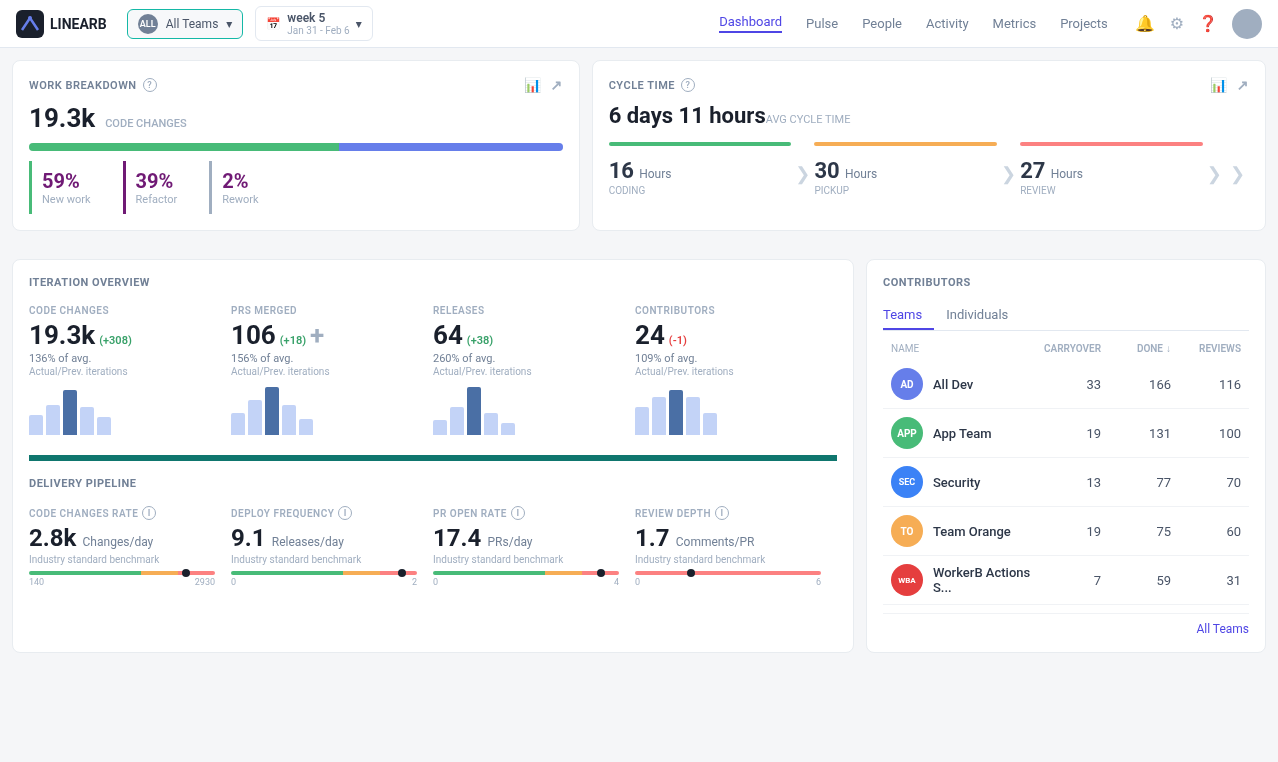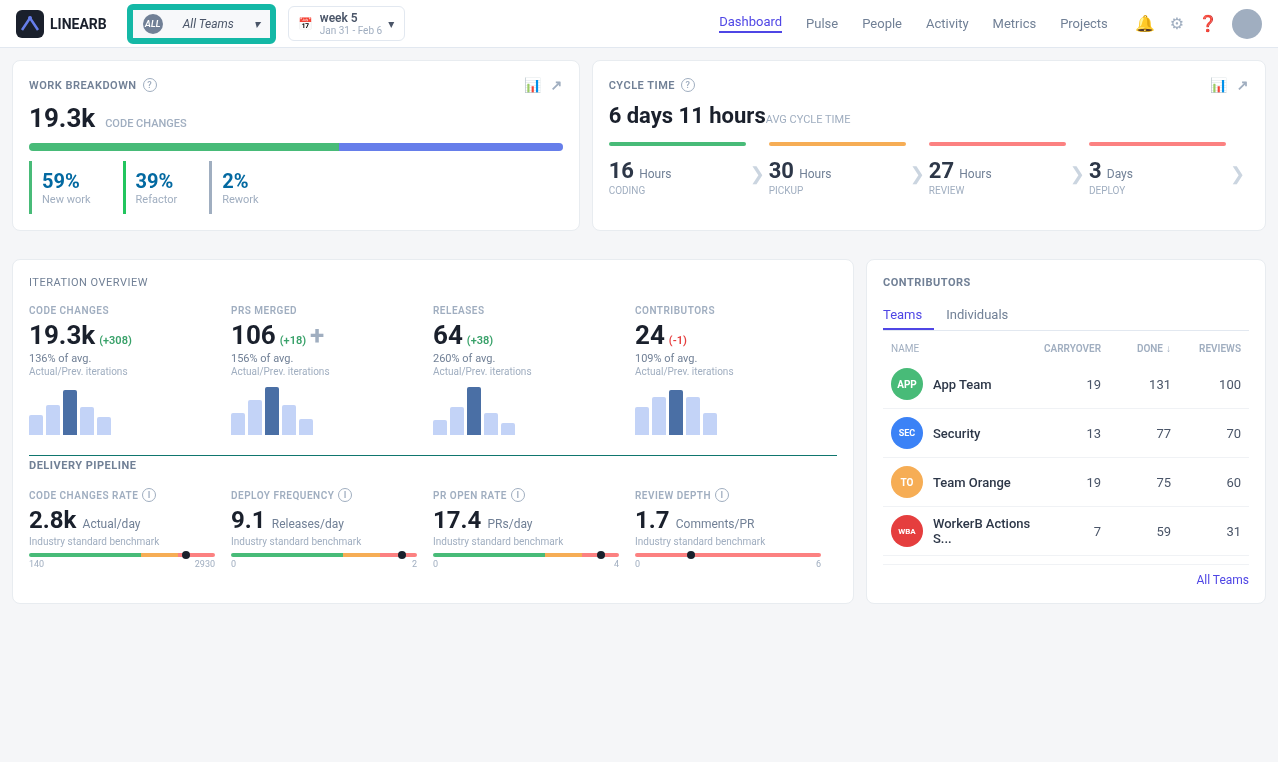--- a/index.html
+++ b/index.html
@@ -2,21 +2,21 @@
 <html><head>
   <meta charset="utf-8">
   <style>
     * { box-sizing: border-box; margin: 0; padding: 0; }
     body { font-family: -apple-system, BlinkMacSystemFont, 'Segoe UI', Roboto, sans-serif; background: #f5f6f8; color: #2d3748; font-size: 13px; }
 
     
     .navbar { background: #fff; height: 48px; display: flex; align-items: center; padding: 0 16px; border-bottom: 1px solid #e2e8f0; gap: 12px; }
     .nav-logo { display: flex; align-items: center; gap: 6px; font-weight: 700; font-size: 14px; color: #1a202c; margin-right: 8px; }
     .nav-logo-icon { width: 28px; height: 28px; }
-    .nav-team-selector { display: flex; align-items: center; gap: 20px; background: #f7f8fa; border: 6px solid #14b8a6; border-radius: 6px; padding: 4px 10px; cursor: pointer; font-size: 12px; color: #4a5568; font-style: italic; }
+    .nav-team-selector { display: flex; align-items: center; gap: 8px; background: #f7f8fa; border: 1px solid #14b8a6; border-radius: 6px; padding: 4px 10px; cursor: pointer; font-size: 12px; color: #4a5568; }
     .nav-week-selector { display: flex; align-items: center; gap: 6px; background: #fff; border: 1px solid #e2e8f0; border-radius: 6px; padding: 4px 10px; cursor: pointer; font-size: 12px; color: #4a5568; }
     .nav-all-badge { background: #718096; color: #fff; border-radius: 50%; width: 20px; height: 20px; display: flex; align-items: center; justify-content: center; font-size: 9px; font-weight: 600; }
     .nav-links { margin-left: auto; display: flex; align-items: center; gap: 24px; font-size: 13px; color: #718096; }
     .nav-links a { text-decoration: none; color: #718096; cursor: pointer; }
     .nav-links a.active { color: #4f46e5; border-bottom: 2px solid #4f46e5; padding-bottom: 2px; }
     .nav-icons { display: flex; align-items: center; gap: 14px; margin-left: 16px; }
     .avatar { width: 30px; height: 30px; border-radius: 50%; background: #a0aec0; cursor: pointer; overflow: hidden; }
 
     
     .main { padding: 12px; display: flex; flex-direction: column; gap: 28px; }
@@ -32,55 +32,55 @@
     .card-title { font-size: 11px; font-weight: 600; color: #718096; letter-spacing: 0.5px; text-transform: uppercase; display: flex; align-items: center; gap: 6px; margin-bottom: 10px; }
     .card-title-actions { margin-left: auto; display: flex; gap: 8px; }
     .card-icon-btn { cursor: pointer; color: #a0aec0; font-size: 14px; }
     .big-number { font-size: 26px; font-weight: 700; color: #1a202c; }
     .big-number-sub { font-size: 11px; color: #a0aec0; font-weight: 500; margin-left: 4px; text-transform: uppercase; }
     .progress-bar-container { height: 8px; background: #e2e8f0; border-radius: 4px; margin: 10px 0; overflow: hidden; display: flex; }
     .progress-segment { height: 100%; }
     .metrics-row { display: flex; gap: 0; }
     .metric-item { padding: 8px 16px; border-left: 3px solid #e2e8f0; }
     .metric-item:first-child { padding-left: 0; border-left: none; }
-    .metric-pct { font-size: 20px; font-weight: 700; color: #0369a1; }
+    .metric-pct { font-size: 20px; font-weight: 700; color: #701a75; }
     .metric-label { font-size: 11px; color: #a0aec0; }
 
     
     .cycle-time { flex: 1.2; min-width: 0; }
     .cycle-big { font-size: 22px; font-weight: 700; color: #1a202c; }
     .cycle-sub { font-size: 11px; color: #a0aec0; text-transform: uppercase; }
     .cycle-stages { display: flex; align-items: center; margin-top: 14px; gap: 0; }
     .cycle-stage { flex: 1; }
     .stage-bar { height: 4px; margin-bottom: 12px; border-radius: 2px; }
     .stage-num { font-size: 22px; font-weight: 700; }
     .stage-unit { font-size: 12px; color: #718096; margin-left: 2px; }
     .stage-name { font-size: 10px; color: #a0aec0; text-transform: uppercase; margin-top: 2px; }
     .stage-arrow { color: #cbd5e0; font-size: 18px; display: flex; align-items: center; padding: 0 4px; padding-top: 8px; }
 
     
     .bottom-row { display: flex; gap: 12px; }
     .iteration-card { flex: 1; min-width: 0; }
     .contributors-card { width: 400px; flex-shrink: 0; }
 
-    .iter-title { font-size: 11px; font-weight: 400; color: #718096; letter-spacing: 0.5px; margin-bottom: 16px; }
+    .iter-title { font-size: 11px; font-weight: 700; color: #718096; letter-spacing: 0.5px; margin-bottom: 16px; }
     .iter-metrics { display: flex; gap: 0; margin-bottom: 20px; }
     .iter-metric { flex: 1; padding-right: 16px; }
     .iter-metric-label { font-size: 10px; font-weight: 600; color: #a0aec0; text-transform: uppercase; letter-spacing: 0.5px; margin-bottom: 4px; }
     .iter-metric-value { font-size: 26px; font-weight: 700; color: #1a202c; display: flex; align-items: baseline; gap: 4px; }
     .iter-badge { font-size: 11px; font-weight: 600; color: #38a169; }
     .iter-badge-red { font-size: 11px; font-weight: 600; color: #e53e3e; }
     .iter-badge-add { color: #a0aec0; cursor: pointer; }
     .iter-pct { font-size: 11px; color: #718096; margin-top: 2px; }
     .iter-link { font-size: 10px; color: #a0aec0; margin-top: 1px; }
     .mini-bars { display: flex; align-items: flex-end; gap: 3px; height: 50px; margin-top: 8px; }
     .mini-bar { width: 14px; border-radius: 2px 2px 0 0; }
 
     
-    .delivery-section { border-top: 1px solid #0f766e; padding-top: 3px; }
+    .delivery-section { border-top: 6px solid #0f766e; padding-top: 16px; }
     .delivery-title { font-size: 11px; font-weight: 700; color: #718096; letter-spacing: 0.5px; margin-bottom: 16px; }
     .delivery-metrics { display: flex; gap: 0; }
     .delivery-metric { flex: 1; padding-right: 16px; }
     .delivery-metric-label { font-size: 10px; font-weight: 600; color: #a0aec0; text-transform: uppercase; letter-spacing: 0.5px; margin-bottom: 4px; display: flex; align-items: center; gap: 4px; }
     .delivery-value { font-size: 24px; font-weight: 700; color: #1a202c; }
     .delivery-unit { font-size: 12px; color: #718096; margin-left: 3px; }
     .delivery-bench { font-size: 10px; color: #a0aec0; margin-top: 2px; margin-bottom: 6px; }
     .benchmark-labels { display: flex; justify-content: space-between; font-size: 9px; color: #a0aec0; margin-top: 2px; }
 
     
@@ -164,21 +164,21 @@
       </div>
       <div class="progress-bar-container">
         <div class="progress-segment" style="width:58%;background:#48bb78;"></div>
         <div class="progress-segment" style="width:42%;background:#667eea;"></div>
       </div>
       <div class="metrics-row">
         <div class="metric-item" style="border-left:3px solid #48bb78;padding-left:10px;">
           <div class="metric-pct">59%</div>
           <div class="metric-label">New work</div>
         </div>
-        <div class="metric-item" style="border-left:3px solid #22c55e;margin-left:16px;padding-left:10px;">
+        <div class="metric-item" style="border-left:3px solid #701a75;margin-left:16px;padding-left:10px;">
           <div class="metric-pct">39%</div>
           <div class="metric-label">Refactor</div>
         </div>
         <div class="metric-item" style="border-left:3px solid #a0aec0;margin-left:16px;padding-left:10px;">
           <div class="metric-pct">2%</div>
           <div class="metric-label">Rework</div>
         </div>
       </div>
     </div>
 
@@ -223,28 +223,20 @@
           <div class="stage-bar" style="background:#fc8181;"></div>
           <div>
             <span class="stage-num">27</span>
             <span class="stage-unit">Hours</span>
           </div>
           <div class="stage-name">REVIEW</div>
         </div>
 
         <div class="stage-arrow">❯</div>
 
-        <div class="cycle-stage">
-          <div class="stage-bar" style="background:#fc8181;"></div>
-          <div>
-            <span class="stage-num">3</span>
-            <span class="stage-unit">Days</span>
-          </div>
-          <div class="stage-name">DEPLOY</div>
-        </div>
 
         <div class="stage-arrow">❯</div>
 
       </div>
     </div>
   </div>
 
   <div class="bottom-row">
 
     <div class="card iteration-card">
@@ -327,21 +319,21 @@
         <div class="delivery-title">DELIVERY PIPELINE</div>
         <div class="delivery-metrics">
 
           <div class="delivery-metric">
             <div class="delivery-metric-label">
               CODE CHANGES RATE
               <span class="info-icon">i</span>
             </div>
             <div>
               <span class="delivery-value">2.8k</span>
-              <span class="delivery-unit">Actual/day</span>
+              <span class="delivery-unit">Changes/day</span>
             </div>
             <div class="delivery-bench">Industry standard benchmark</div>
             <div style="position:relative;">
               <div style="height:4px;background:linear-gradient(to right,#48bb78 0%,#48bb78 60%,#f6ad55 60%,#f6ad55 80%,#fc8181 80%);border-radius:2px;"></div>
               <div style="width:8px;height:8px;background:#1a202c;border-radius:50%;position:absolute;top:-2px;left:82%;"></div>
             </div>
             <div class="benchmark-labels">
               <span>140</span>
               <span>2930</span>
             </div>
@@ -421,20 +413,27 @@
 
       <div class="contrib-headers">
         <div class="contrib-header-name">NAME</div>
         <div class="contrib-header-col">CARRYOVER</div>
         <div class="contrib-header-col">
           DONE <span>↓</span>
         </div>
         <div class="contrib-header-col">REVIEWS</div>
       </div>
 
+      <div class="contrib-row">
+        <div class="contrib-avatar" style="background:#667eea;">AD</div>
+        <div class="contrib-name">All Dev</div>
+        <div class="contrib-val">33</div>
+        <div class="contrib-val">166</div>
+        <div class="contrib-val">116</div>
+      </div>
 
       <div class="contrib-row">
         <div class="contrib-avatar" style="background:#48bb78;">APP</div>
         <div class="contrib-name">App Team</div>
         <div class="contrib-val">19</div>
         <div class="contrib-val">131</div>
         <div class="contrib-val">100</div>
       </div>
 
 

